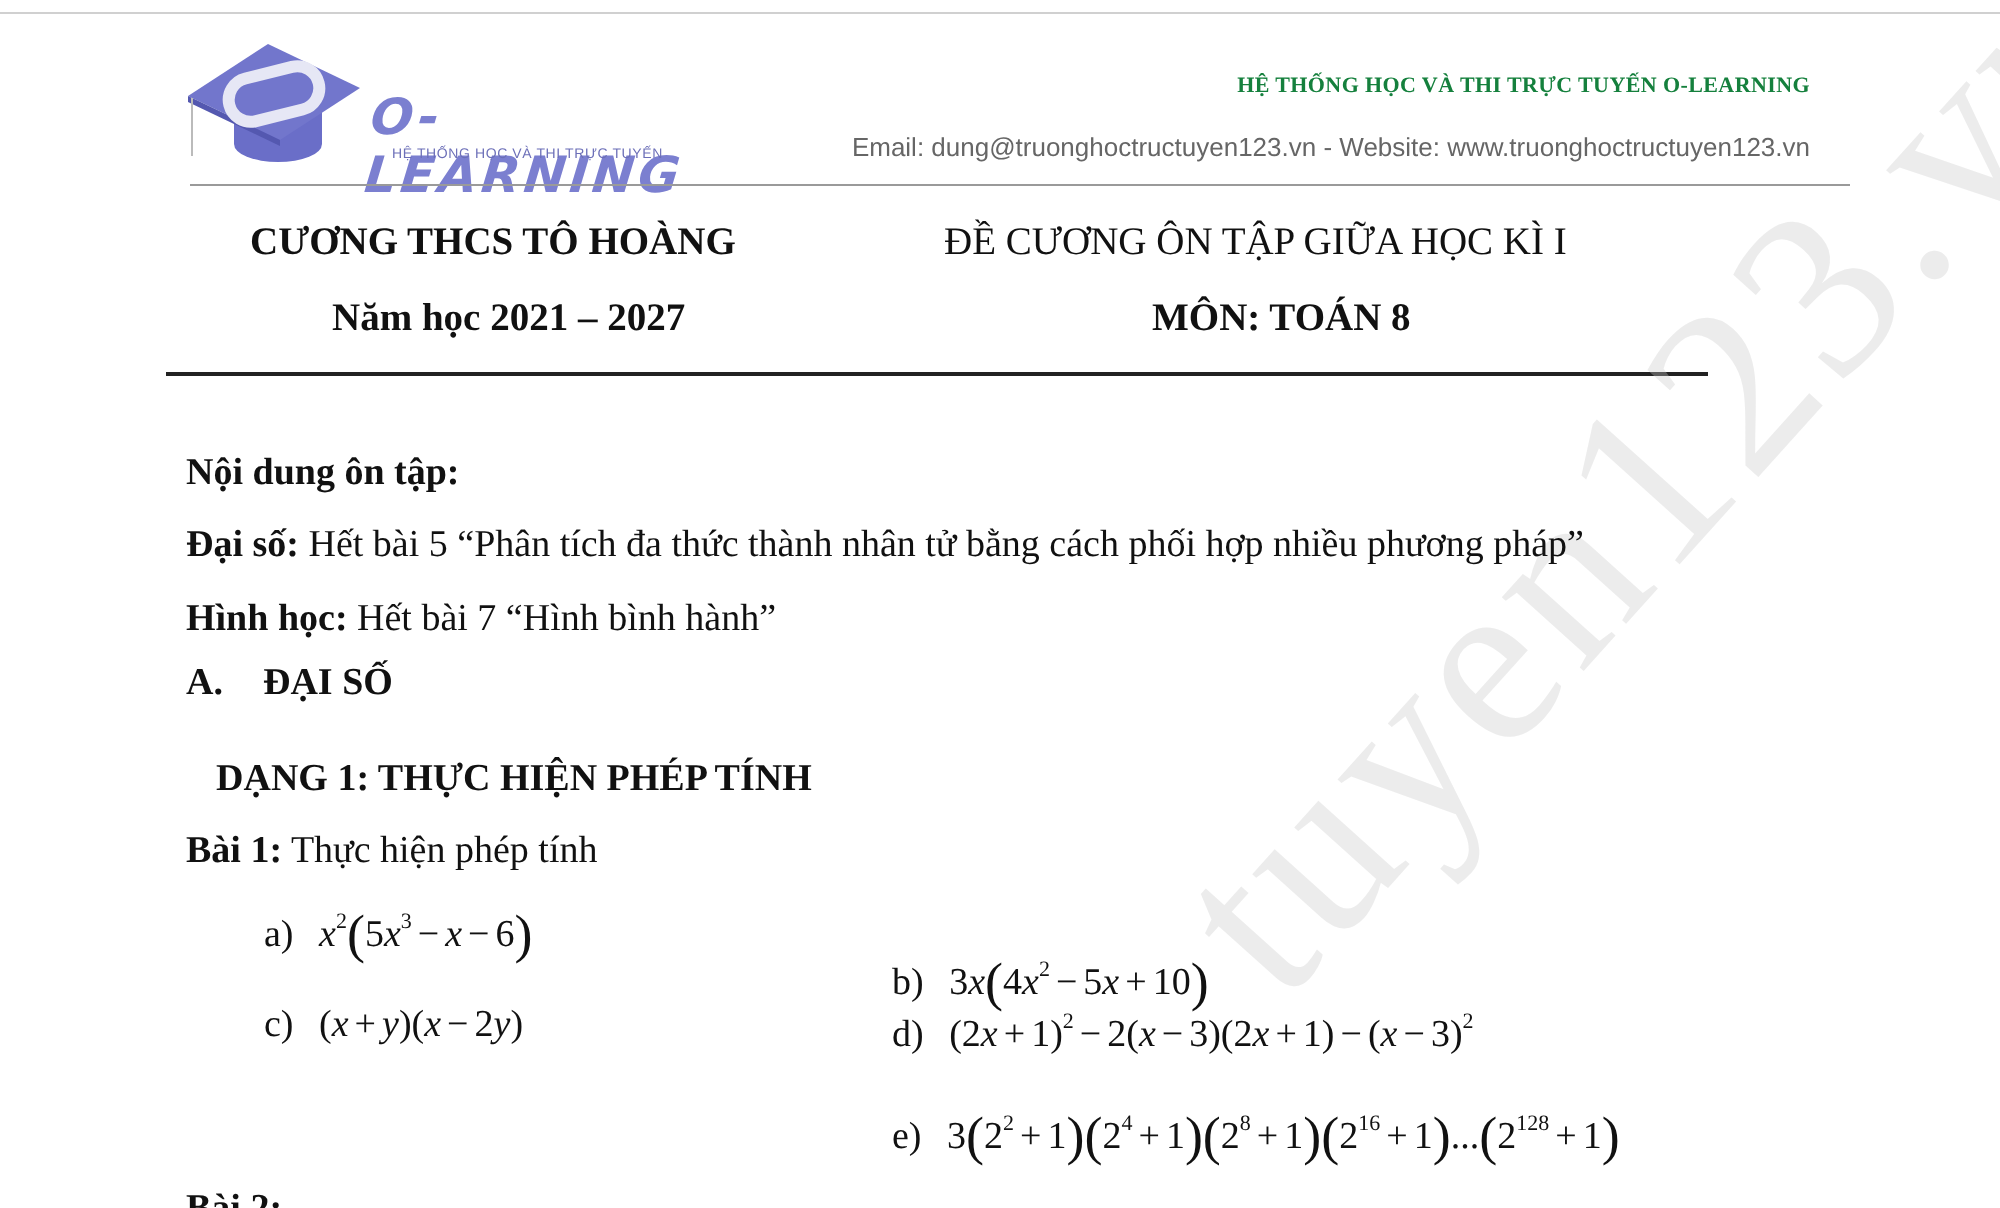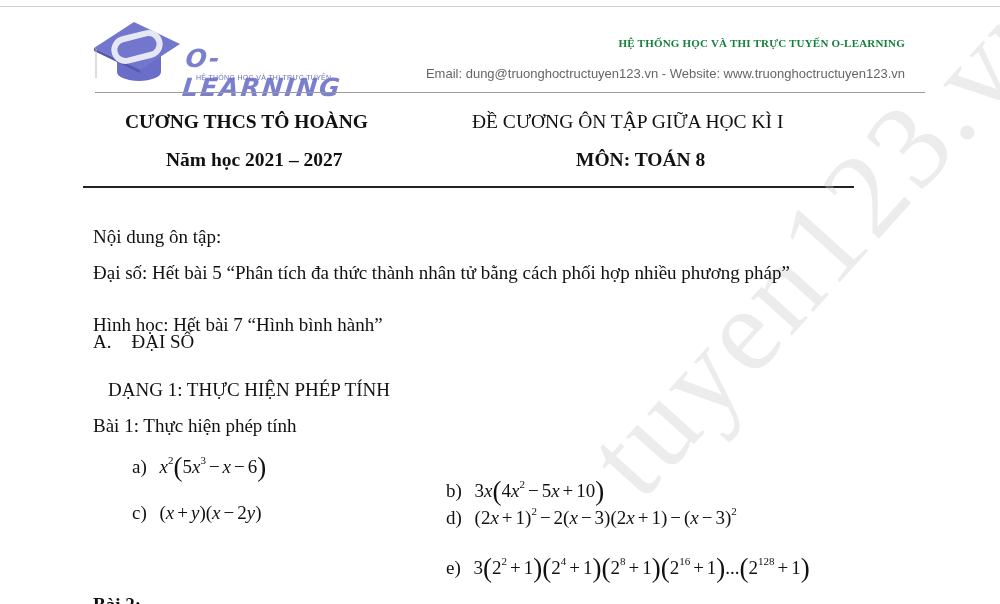--- a/index.html
+++ b/index.html
@@ -21,21 +21,21 @@
 
   
   .school { position: absolute; left: 125px; top: 111px; font-weight: bold; font-size: 19.5px; }
   .year { position: absolute; left: 166px; top: 149px; font-weight: bold; font-size: 19.5px; }
   .doc-title { position: absolute; left: 472px; top: 111px; font-weight: normal; font-size: 19.5px; }
   .subject { position: absolute; left: 576px; top: 149px; font-weight: bold; font-size: 19.5px; }
   .divider { position: absolute; left: 83px; top: 186px; width: 771px; height: 1.5px; background: #222; }
 
   
   .para { position: absolute; left: 93px; font-size: 19px; white-space: nowrap; }
-  .para b { font-weight: normal; text-align: right; }
+  .para b { font-weight: bold; text-align: right; }
   .item { position: absolute; font-size: 19px; white-space: nowrap; }
   .item .lbl { margin-right: 8px; }
   .math { font-family: Liberation Serif, serif; }
   .math i { font-style: italic; }
   .math sup { font-size: 11px; vertical-align: 9px; }
   .math .big { font-size: 27px; vertical-align: -3px; font-weight: normal; }
   .math .op { margin: 0 3px; }
 
   
   .watermark { position: absolute; left: 560px; top: 430px; font-family: "Liberation Serif", serif; font-size: 120px; color: rgba(200,200,200,0.35); transform: rotate(-48deg); transform-origin: left top; white-space: nowrap; pointer-events: none; letter-spacing: 4px; }
@@ -73,21 +73,21 @@
 <div class="watermark">tuyen123.vn</div>
 
 <div class="para" style="top:226px;">
   <b>Nội dung ôn tập:</b>
 </div>
 
 <div class="para" style="top:262px;">
   <b>Đại số:</b><span> Hết bài 5 “Phân tích đa thức thành nhân tử bằng cách phối hợp nhiều phương pháp”</span>
 </div>
 
-<div class="para" style="top:314px;">
+<div class="para" style="top:299px;">
   <b>Hình học:</b><span> Hết bài 7 “Hình bình hành”</span>
 </div>
 
 <div class="para" style="top:331px;">
   <b>A.</b><b style="margin-left:20px;">ĐẠI SỐ</b>
 </div>
 
 <div class="para" style="top:379px;margin-left:15px;">
   <b>DẠNG 1: THỰC HIỆN PHÉP TÍNH</b>
 </div>

